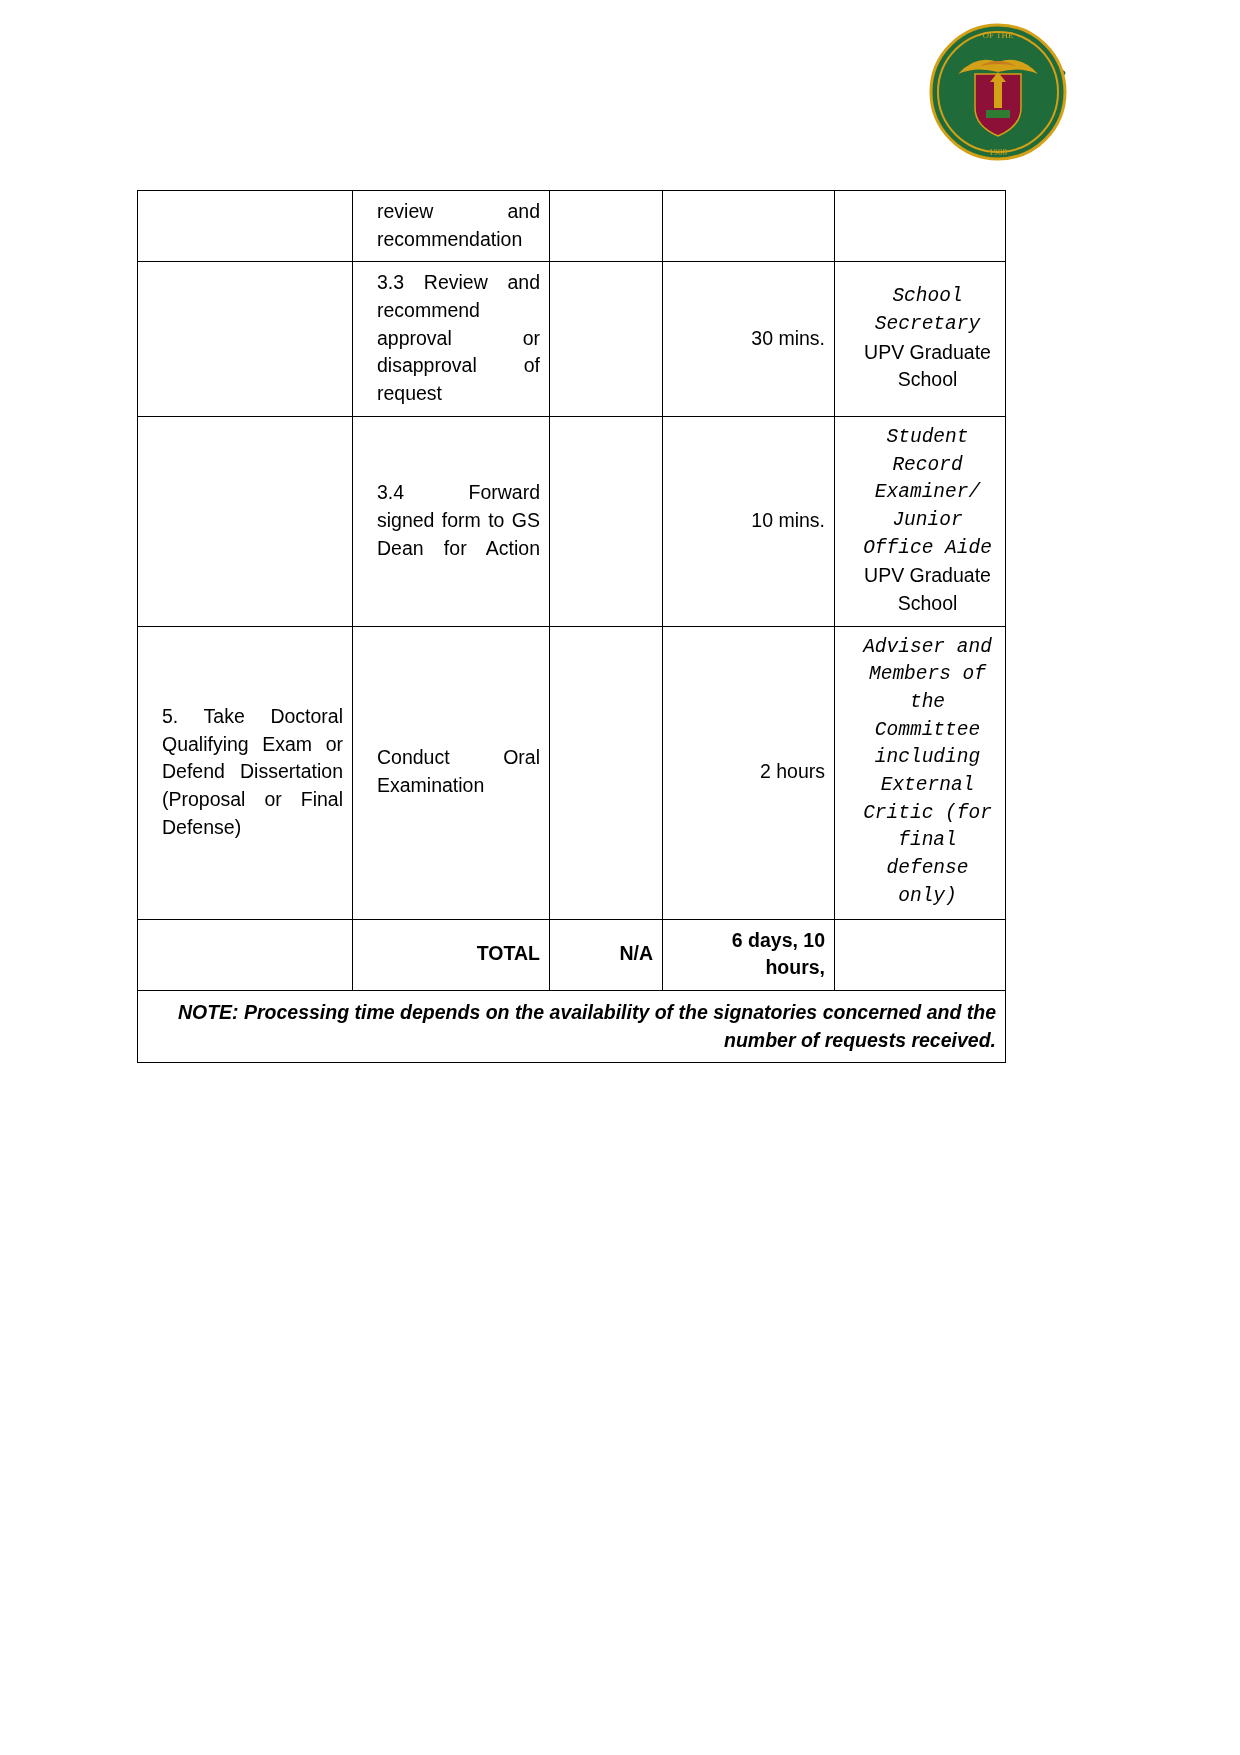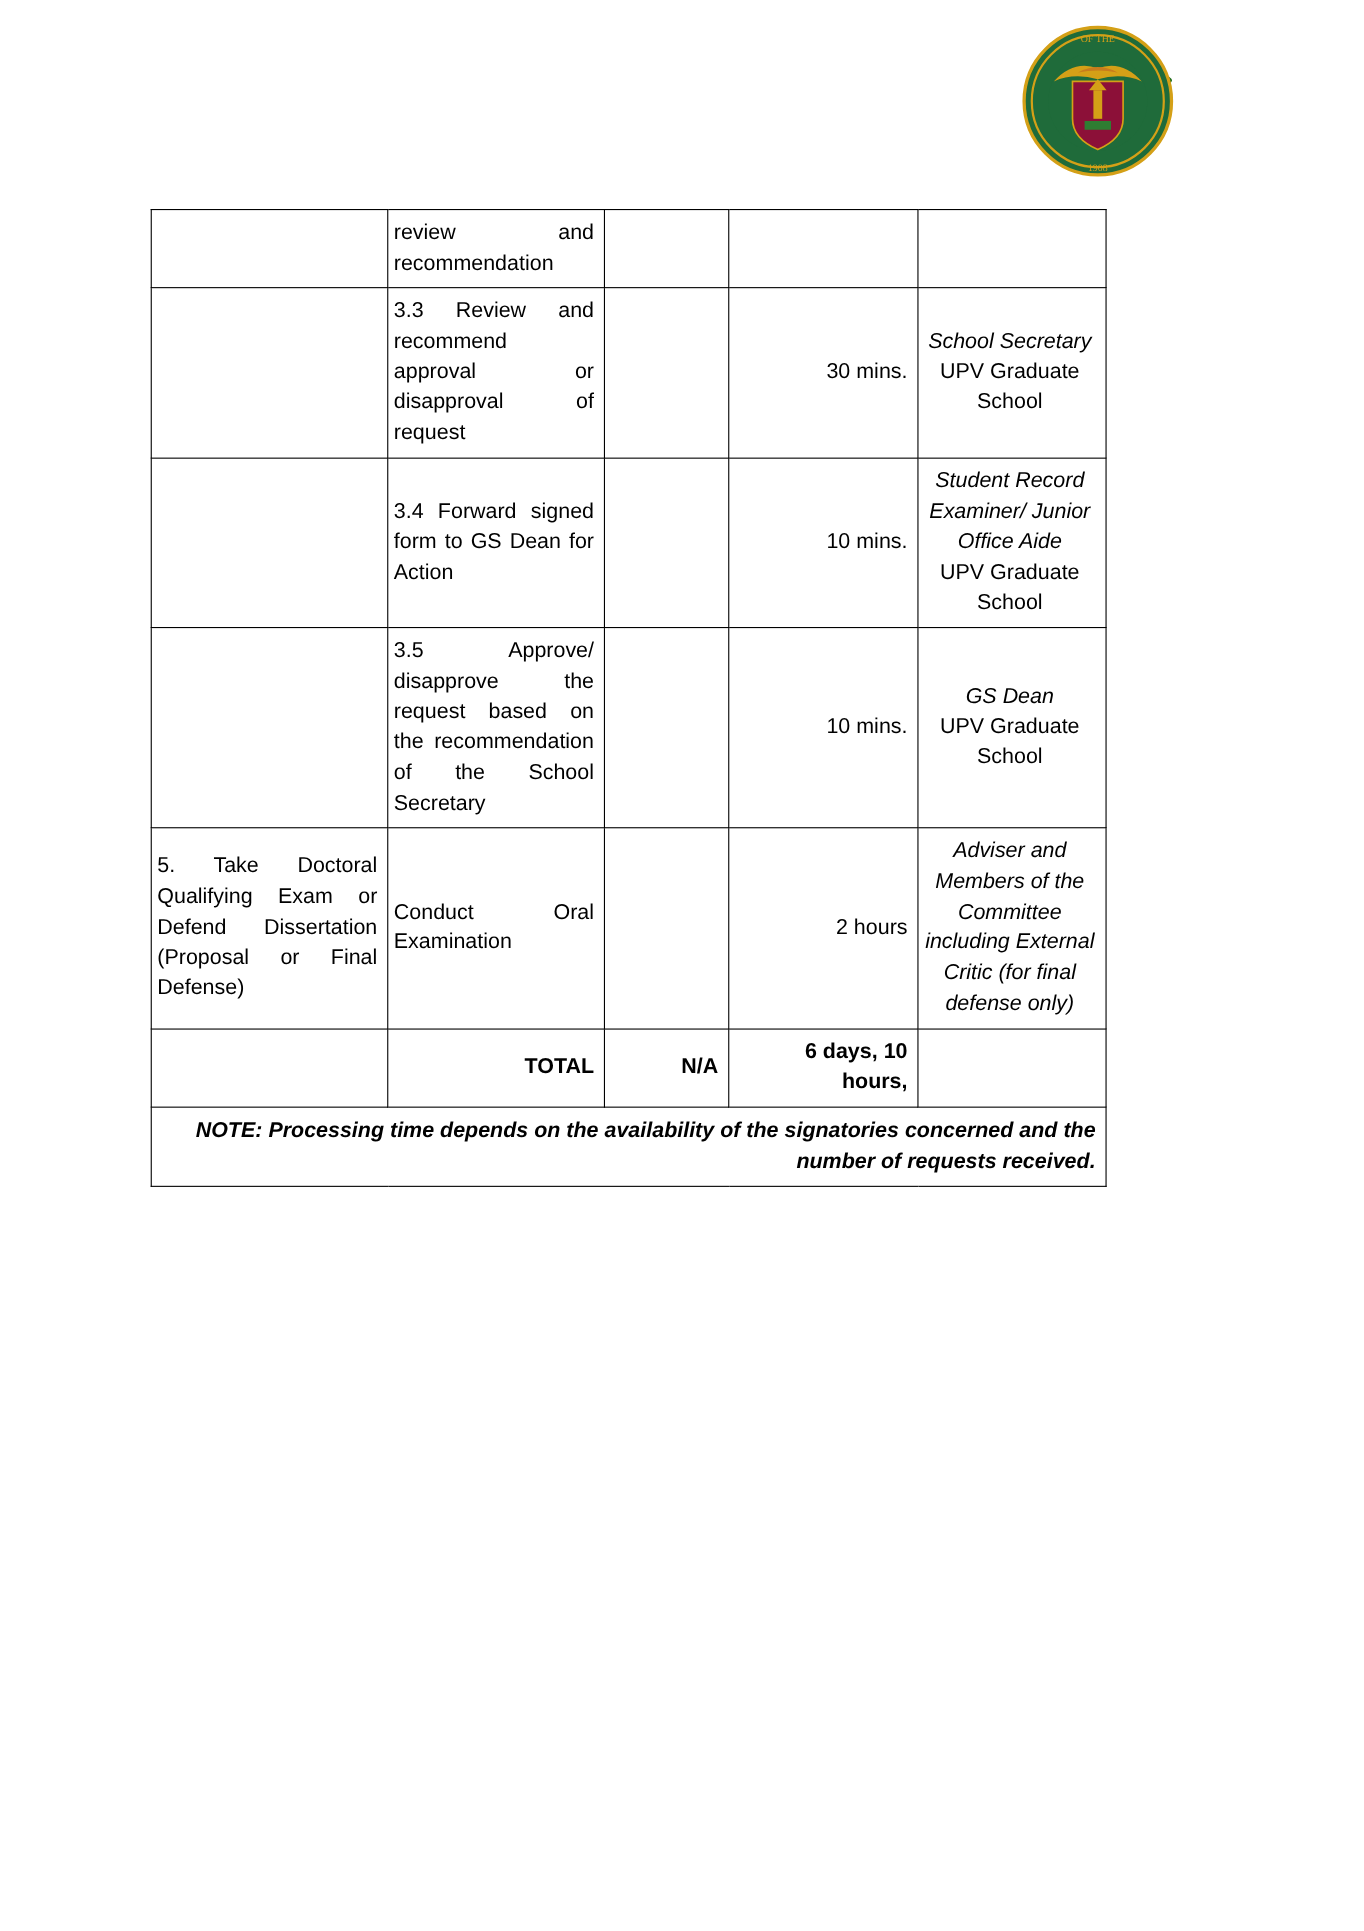--- a/index.html
+++ b/index.html
@@ -41,35 +41,35 @@
   }
   table.citizens-charter {
     border-collapse: collapse;
     width: 868px;
     table-layout: fixed;
     font-size: 19.5px;
     line-height: 1.42;
   }
   table.citizens-charter td {
     border: 1.4px solid #000000;
-    padding: 7px 9px 8px 5px;
+    padding: 7px 9px 8px 24px;
     vertical-align: middle;
   }
   
   col.c1 { width: 215px; }
   col.c2 { width: 197px; }
   col.c3 { width: 113px; }
   col.c4 { width: 172px; }
   col.c5 { width: 171px; }
 
   .just      { text-align: justify; text-align-last: justify; hyphens: none; }
   .just-last { text-align: justify; text-align-last: left; }
   .left      { text-align: right; }
   .center    { text-align: center; }
-  .ital      { font-style: italic; }
+  .ital      { font-style: italic; font-family: Liberation Mono, monospace; }
   .bold      { font-weight: bold; }
   .top       { vertical-align: top; }
   .mid       { vertical-align: middle; }
 
   .note-cell {
     text-align: right;
     font-weight: bold;
     font-style: italic;
     padding: 8px 10px 10px 10px;
     line-height: 1.45;
@@ -142,30 +142,20 @@
         <td class="top left"></td>
         <td class="mid just">3.4 Forward signed form to GS Dean for Action</td>
         <td class="mid center"></td>
         <td class="mid left">10 mins.</td>
         <td class="mid center">
           <div class="ital">Student Record Examiner/ Junior Office Aide</div>
           <div>UPV Graduate School</div>
         </td>
       </tr>
 
-      <tr>
-        <td class="top left"></td>
-        <td class="top just">3.5 Approve/ disapprove the request based on the recommendation of the School Secretary</td>
-        <td class="mid center"></td>
-        <td class="mid left">10 mins.</td>
-        <td class="mid center">
-          <div class="ital">GS Dean</div>
-          <div>UPV Graduate School</div>
-        </td>
-      </tr>
 
 
 
       <tr>
         <td class="mid just-last">5. Take Doctoral Qualifying Exam or Defend Dissertation (Proposal or Final Defense)</td>
         <td class="mid just-last">Conduct Oral Examination</td>
         <td class="mid center"></td>
         <td class="mid left">2 hours</td>
         <td class="mid center ital">Adviser and Members of the Committee including External Critic (for final defense only)</td>
       </tr>

